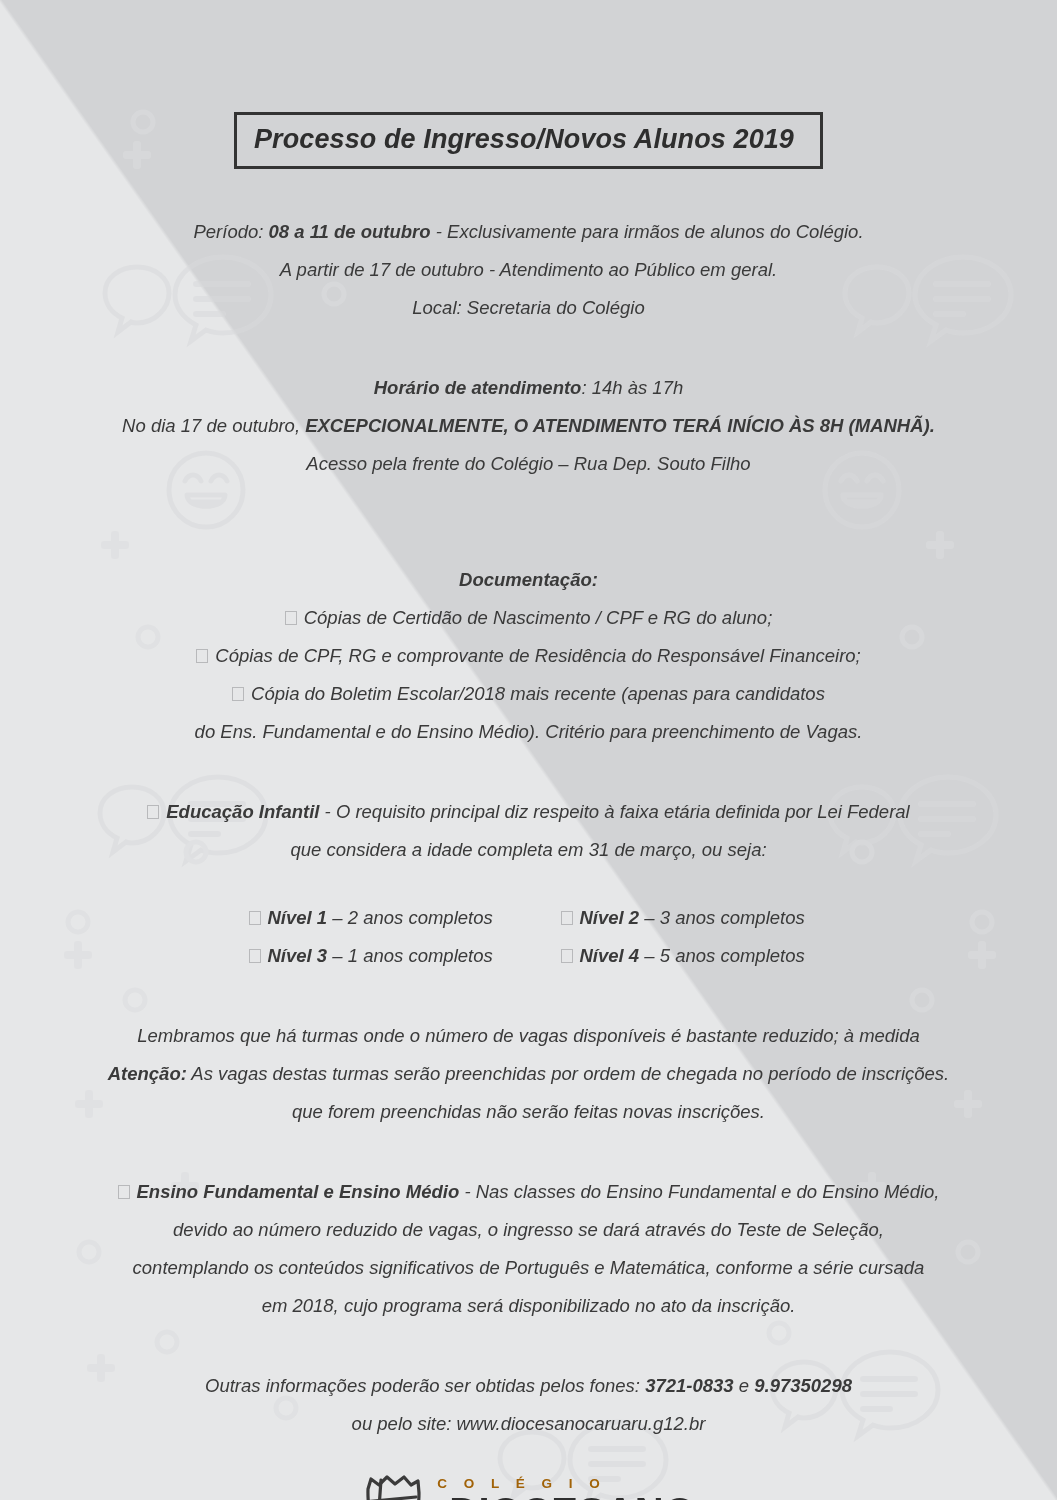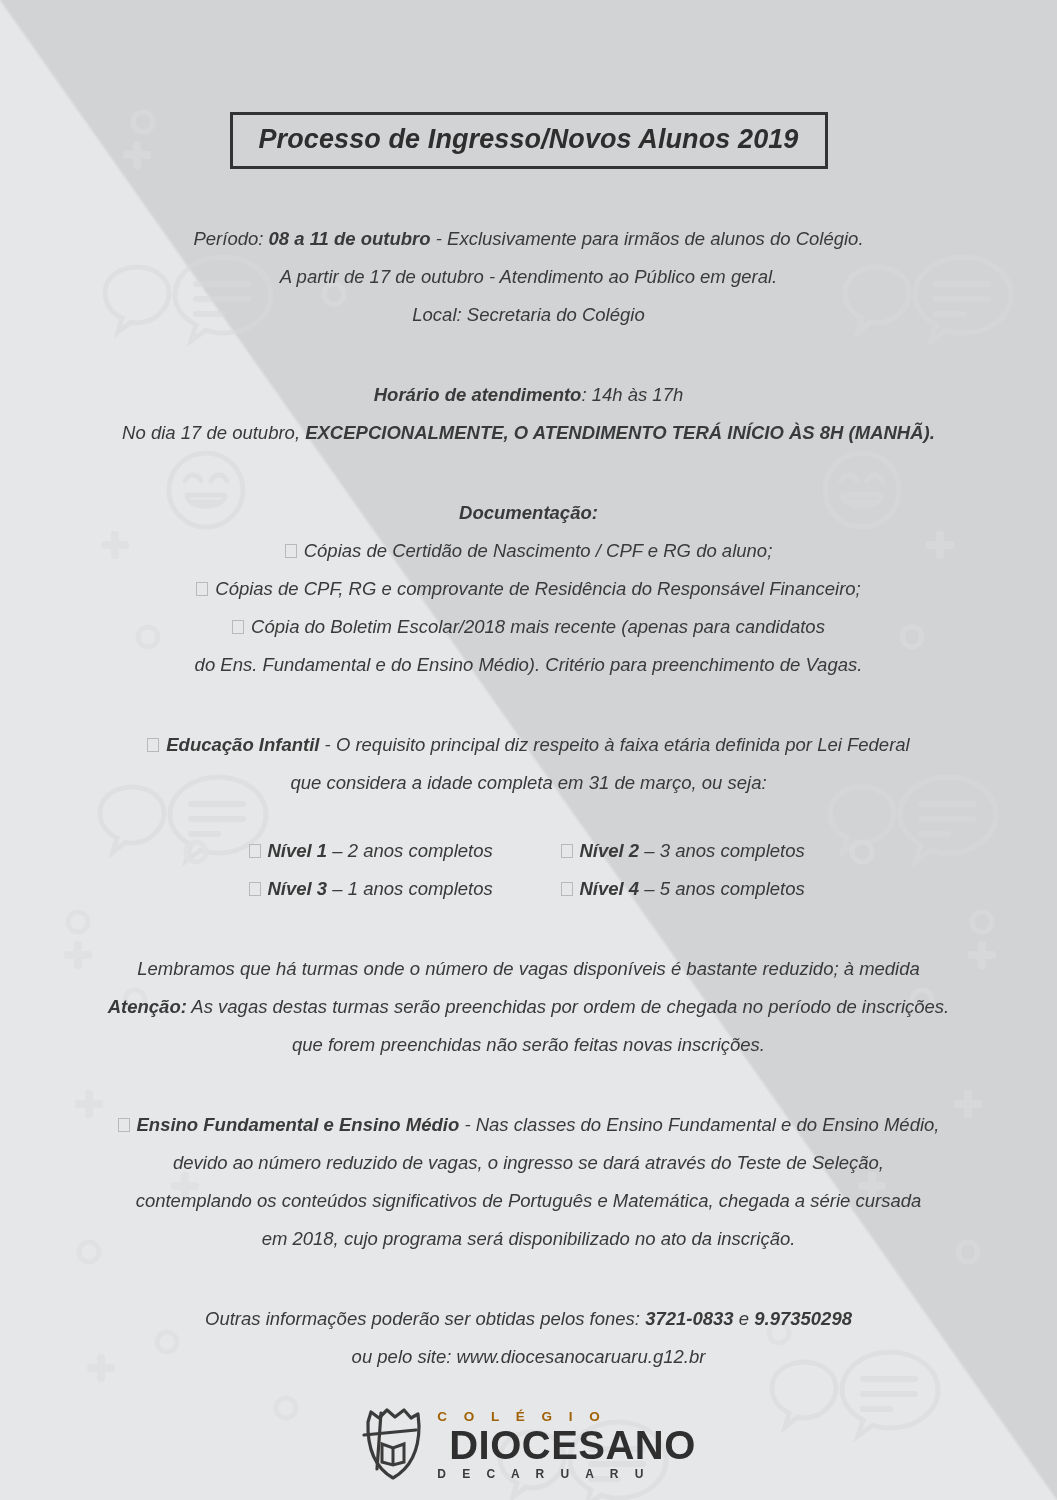--- a/index.html
+++ b/index.html
@@ -44,22 +44,22 @@
     z-index: 2;
     width: 1057px;
     padding-top: 112px;
     box-sizing: border-box;
     text-align: center;
   }
 
   .title-box {
     display: inline-block;
     border: 3px solid #333333;
-    padding: 9px 26px 11px 26px;
-    margin: 0 0 15px 0;
+    padding: 9px 26px 11px 17px;
+    margin: 0 0 8px 0;
     background: transparent;
   }
   .title-text {
     font-size: 27px;
     font-weight: bold;
     font-style: italic;
     letter-spacing: 0.1px;
     color: #2e2e2e;
     white-space: nowrap;
   }
@@ -79,20 +79,21 @@
 
   .spacer-lg { height: 42px; }
   .spacer-md { height: 36px; }
   .spacer-sm { height: 26px; }
 
   .sec-head {
     font-size: 18.5px;
     font-style: italic;
     font-weight: bold;
     line-height: 38px;
+    margin-top: 36px;
   }
 
   .cb {
     display: inline-block;
     width: 12px;
     height: 14px;
     border: 1.6px solid #b8b9bb;
     vertical-align: -1px;
     margin-right: 7px;
     box-sizing: border-box;
@@ -247,20 +248,21 @@
 
   
   <div class="block">
     <div class="line">
       <span class="b">Horário de atendimento</span><span>: 14h às 17h</span>
     </div>
     <div class="line">
       <span>No dia 17 de outubro,</span>
       <span class="caps">EXCEPCIONALMENTE, O ATENDIMENTO TERÁ INÍCIO ÀS 8H (MANHÃ).</span>
     </div>
+    <div class="line">Acesso pela frente do Colégio – Rua Dep. Souto Filho</div>
   </div>
 
   <div class="spacer-lg"></div>
 
   
   <div class="block">
     <div class="sec-head">Documentação:</div>
     <div class="line">
       <span class="cb"></span><span>Cópias de Certidão de Nascimento / CPF e RG do aluno;</span>
     </div>
@@ -323,21 +325,21 @@
 
   <div class="spacer-lg"></div>
 
   
   <div class="block">
     <div class="line">
       <span class="cb"></span><span class="b">Ensino Fundamental e Ensino Médio</span>
       <span>- Nas classes do Ensino Fundamental e do Ensino Médio,</span>
     </div>
     <div class="line">devido ao número reduzido de vagas, o ingresso se dará através do Teste de Seleção,</div>
-    <div class="line">contemplando os conteúdos significativos de Português e Matemática, chegada a série cursada</div>
+    <div class="line">contemplando os conteúdos significativos de Português e Matemática, conforme a série cursada</div>
     <div class="line">em 2018, cujo programa será disponibilizado no ato da inscrição.</div>
   </div>
 
   <div class="spacer-lg"></div>
 
   
   <div class="block">
     <div class="line">
       <span>Outras informações poderão ser obtidas pelos fones:</span>
       <span class="b">3721-0833</span>

